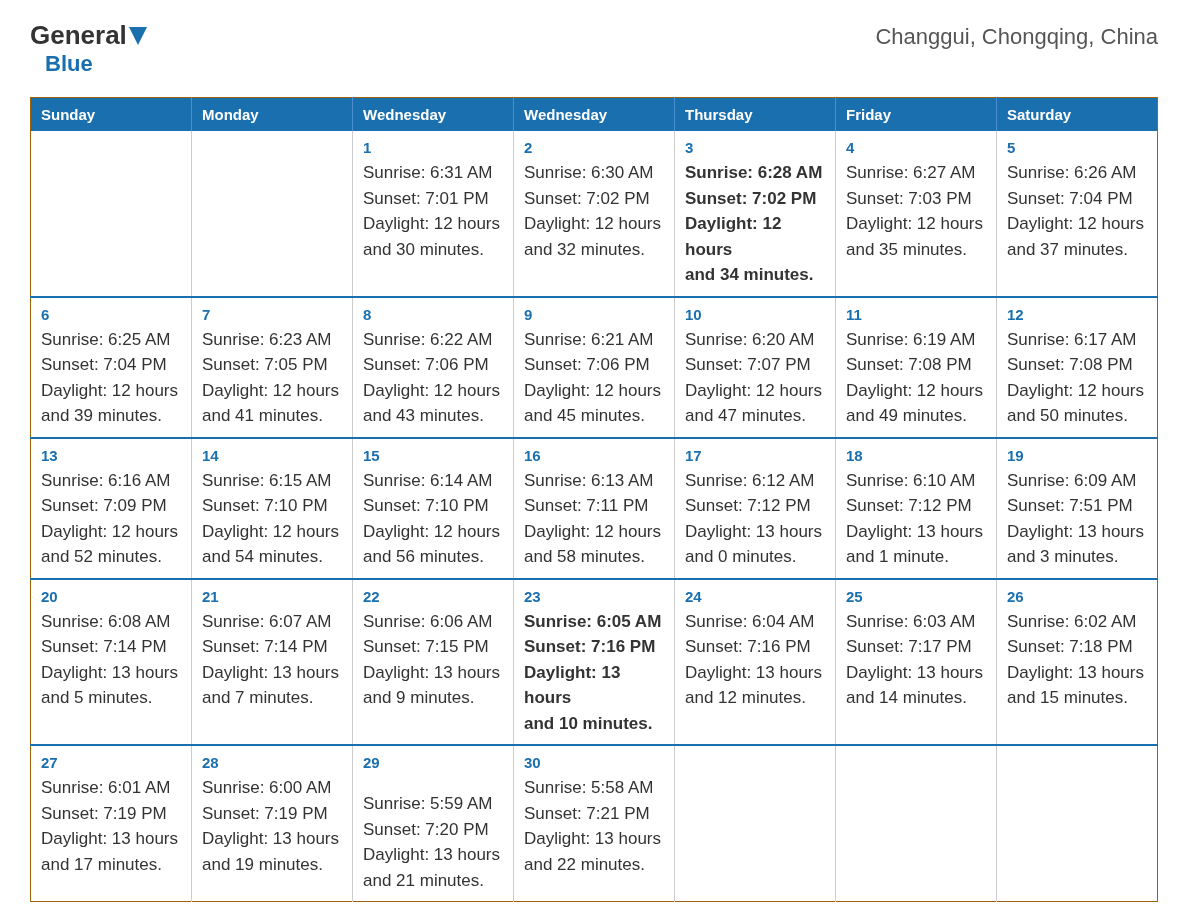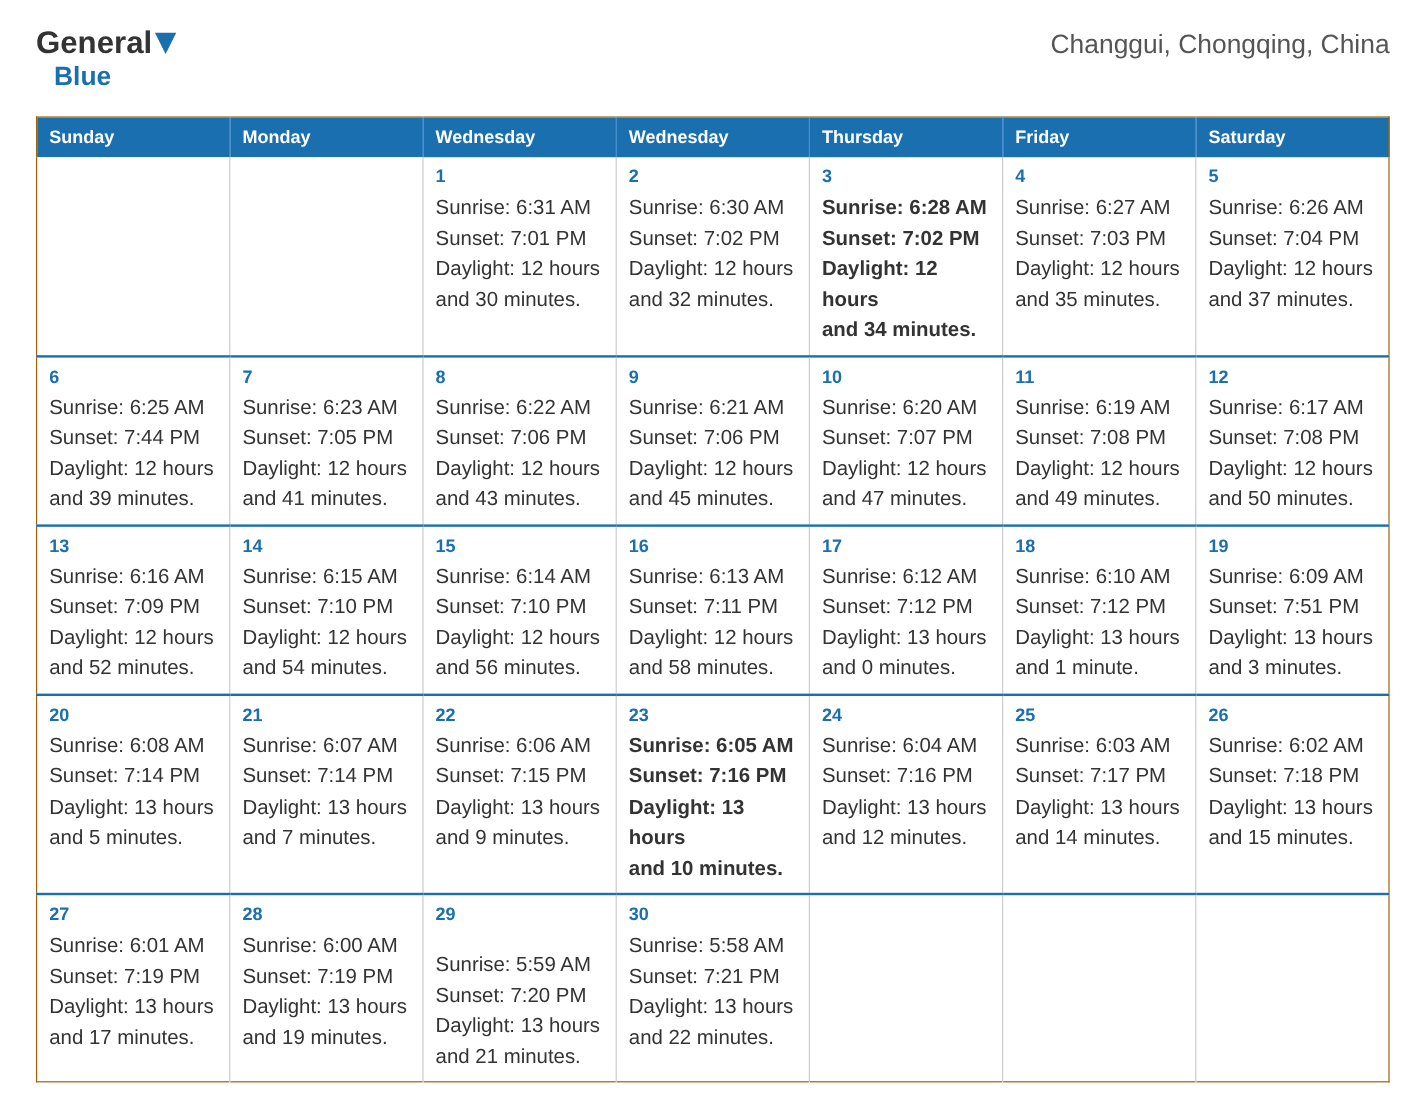--- a/index.html
+++ b/index.html
@@ -182,21 +182,21 @@
           <div class="day-info" style="white-space: pre-line;">Sunrise: 6:26 AM
 Sunset: 7:04 PM
 Daylight: 12 hours
 and 37 minutes.</div>
         </td>
       </tr>
       <tr>
         <td>
           <div class="day-number">6</div>
           <div class="day-info" style="white-space: pre-line;">Sunrise: 6:25 AM
-Sunset: 7:44 PM
+Sunset: 7:04 PM
 Daylight: 12 hours
 and 39 minutes.</div>
         </td>
         <td>
           <div class="day-number">7</div>
           <div class="day-info" style="white-space: pre-line;">Sunrise: 6:23 AM
 Sunset: 7:05 PM
 Daylight: 12 hours
 and 41 minutes.</div>
         </td>

